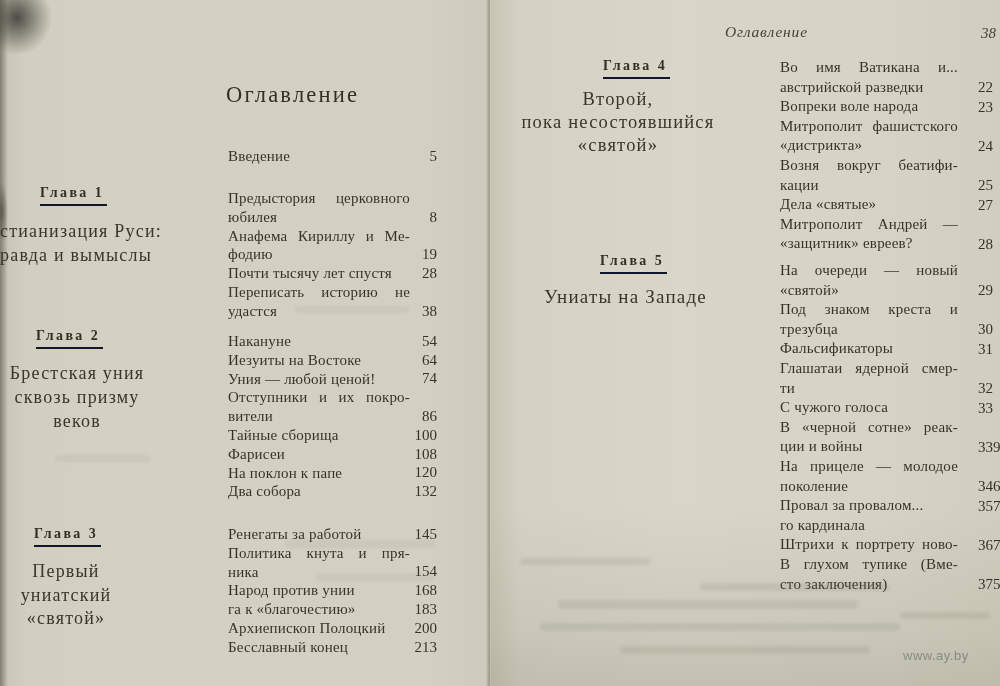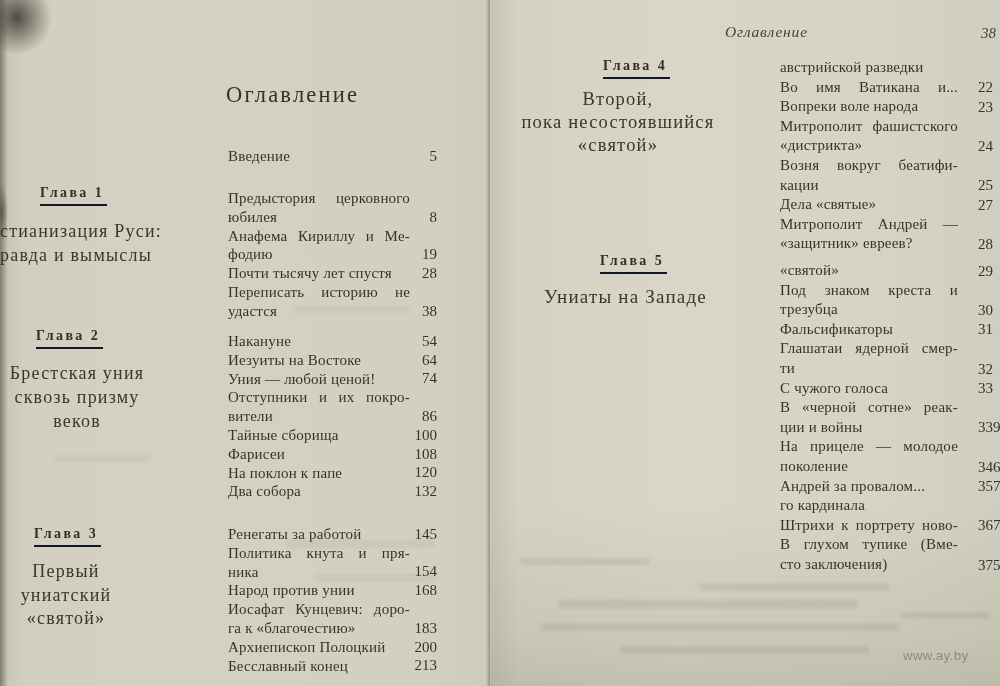--- a/index.html
+++ b/index.html
@@ -163,21 +163,20 @@
         <div class="entry">
           <div class="ln jl">Политика кнута и пря-</div>
           <div class="ln">ника</div>
           <span class="pn">154</span>
         </div>
         <div class="entry">
           <div class="ln">Народ против унии</div>
           <span class="pn">168</span>
         </div>
         <div class="entry">
-          <div class="ln jl">Иосафат Кунцевич: доро-</div>
           <div class="ln">га к «благочестию»</div>
           <span class="pn">183</span>
         </div>
         <div class="entry">
           <div class="ln">Архиепископ Полоцкий</div>
           <span class="pn">200</span>
         </div>
         <div class="entry">
           <div class="ln">Бесславный конец</div>
           <span class="pn">213</span>
@@ -204,22 +203,22 @@
     <div class="sln">«святой»</div>
   </div>
 
   <div class="chap chap5">Глава 5</div>
   <div class="sub sub5">
     <div class="sln">Униаты на Западе</div>
   </div>
 
   <div class="col rp-col rp-g4">
       <div class="entry">
+        <div class="ln jl">Во имя Ватикана и...</div>
         <div class="ln">австрийской разведки</div>
-        <div class="ln jl">Во имя Ватикана и...</div>
         <span class="pn">22</span>
       </div>
       <div class="entry">
         <div class="ln">Вопреки воле народа</div>
         <span class="pn">23</span>
       </div>
       <div class="entry">
         <div class="ln jl">Митрополит фашистского</div>
         <div class="ln">«дистрикта»</div>
         <span class="pn">24</span>
@@ -234,20 +233,21 @@
         <span class="pn">27</span>
       </div>
       <div class="entry">
         <div class="ln jl">Митрополит Андрей —</div>
         <div class="ln">«защитник» евреев?</div>
         <span class="pn">28</span>
       </div>
     </div>
   <div class="col rp-col rp-g5">
       <div class="entry">
+        <div class="ln jl">На очереди — новый</div>
         <div class="ln">«святой»</div>
         <span class="pn">29</span>
       </div>
       <div class="entry">
         <div class="ln jl">Под знаком креста и</div>
         <div class="ln">трезубца</div>
         <span class="pn">30</span>
       </div>
       <div class="entry">
         <div class="ln">Фальсификаторы</div>
@@ -266,21 +266,21 @@
         <div class="ln jl">В «черной сотне» реак-</div>
         <div class="ln">ции и войны</div>
         <span class="pn">339</span>
       </div>
       <div class="entry">
         <div class="ln jl">На прицеле — молодое</div>
         <div class="ln">поколение</div>
         <span class="pn">346</span>
       </div>
       <div class="entry">
-        <div class="ln">Андрей за провалом...</div>
+        <div class="ln">Провал за провалом...</div>
         <span class="pn">357</span>
       </div>
       <div class="entry">
         <div class="ln">го кардинала</div>
         <div class="ln jl">Штрихи к портрету ново-</div>
         <span class="pn">367</span>
       </div>
       <div class="entry">
         <div class="ln jl">В глухом тупике (Вме-</div>
         <div class="ln">сто заключения)</div>

